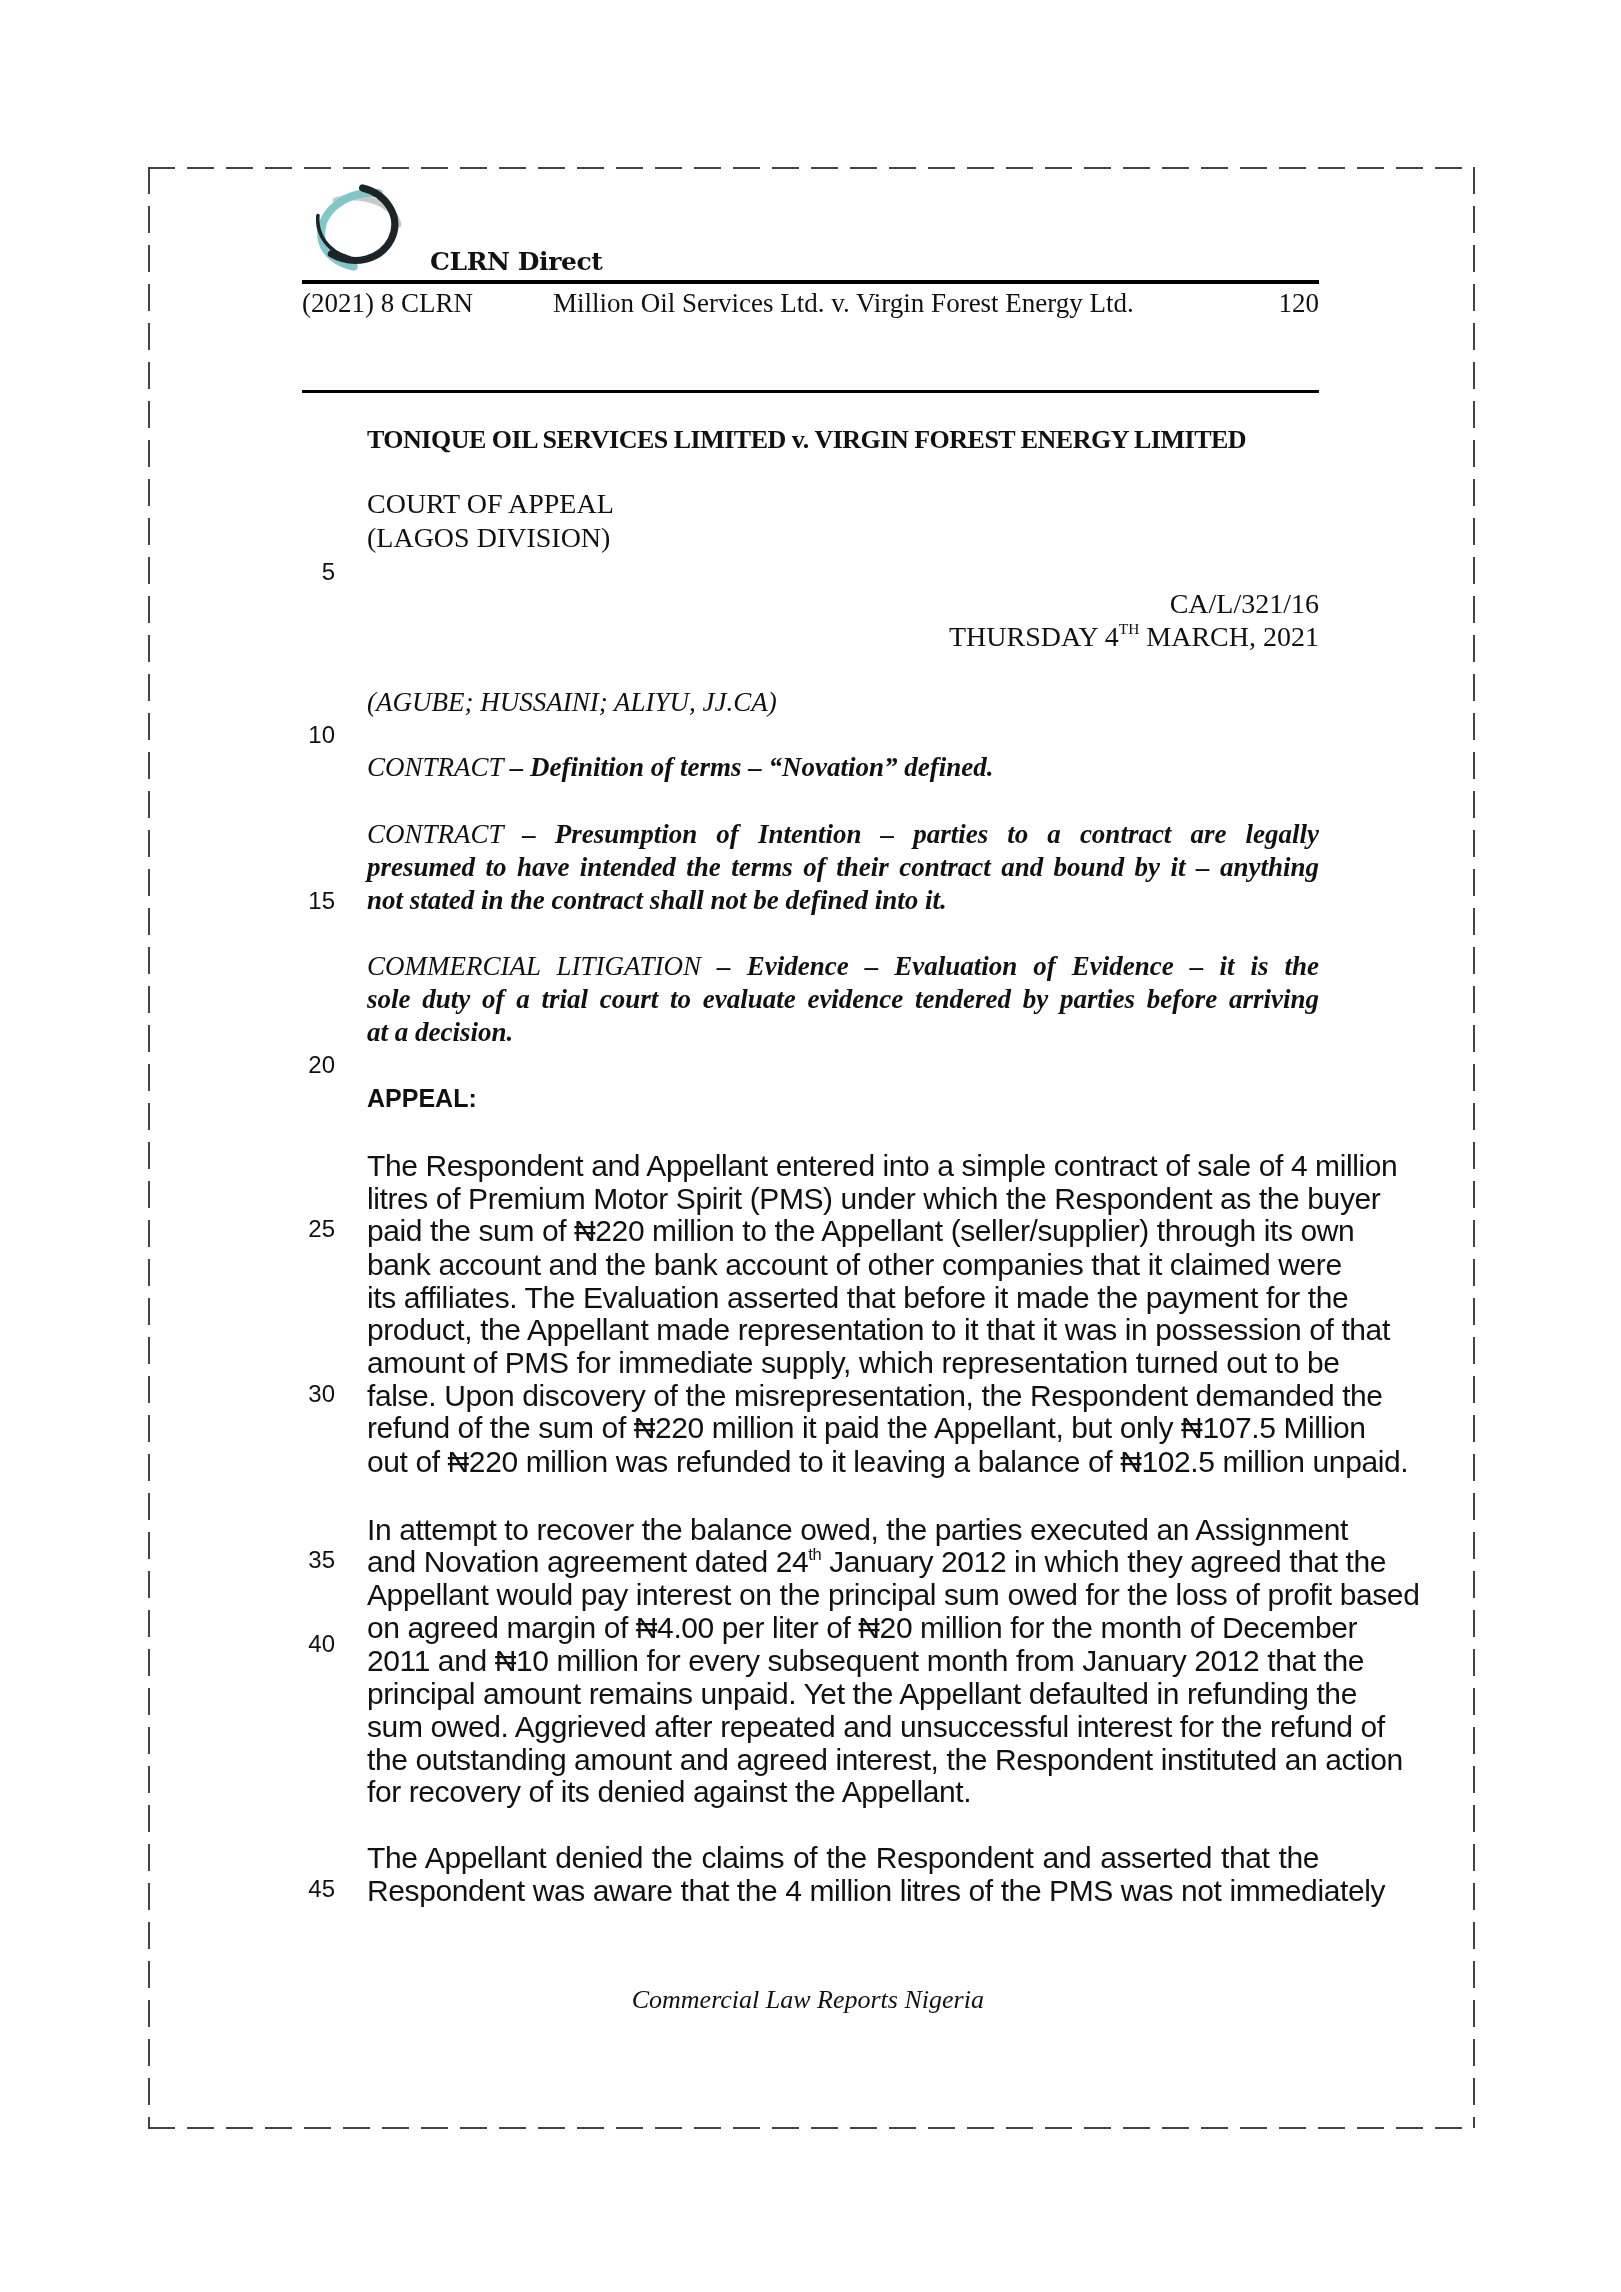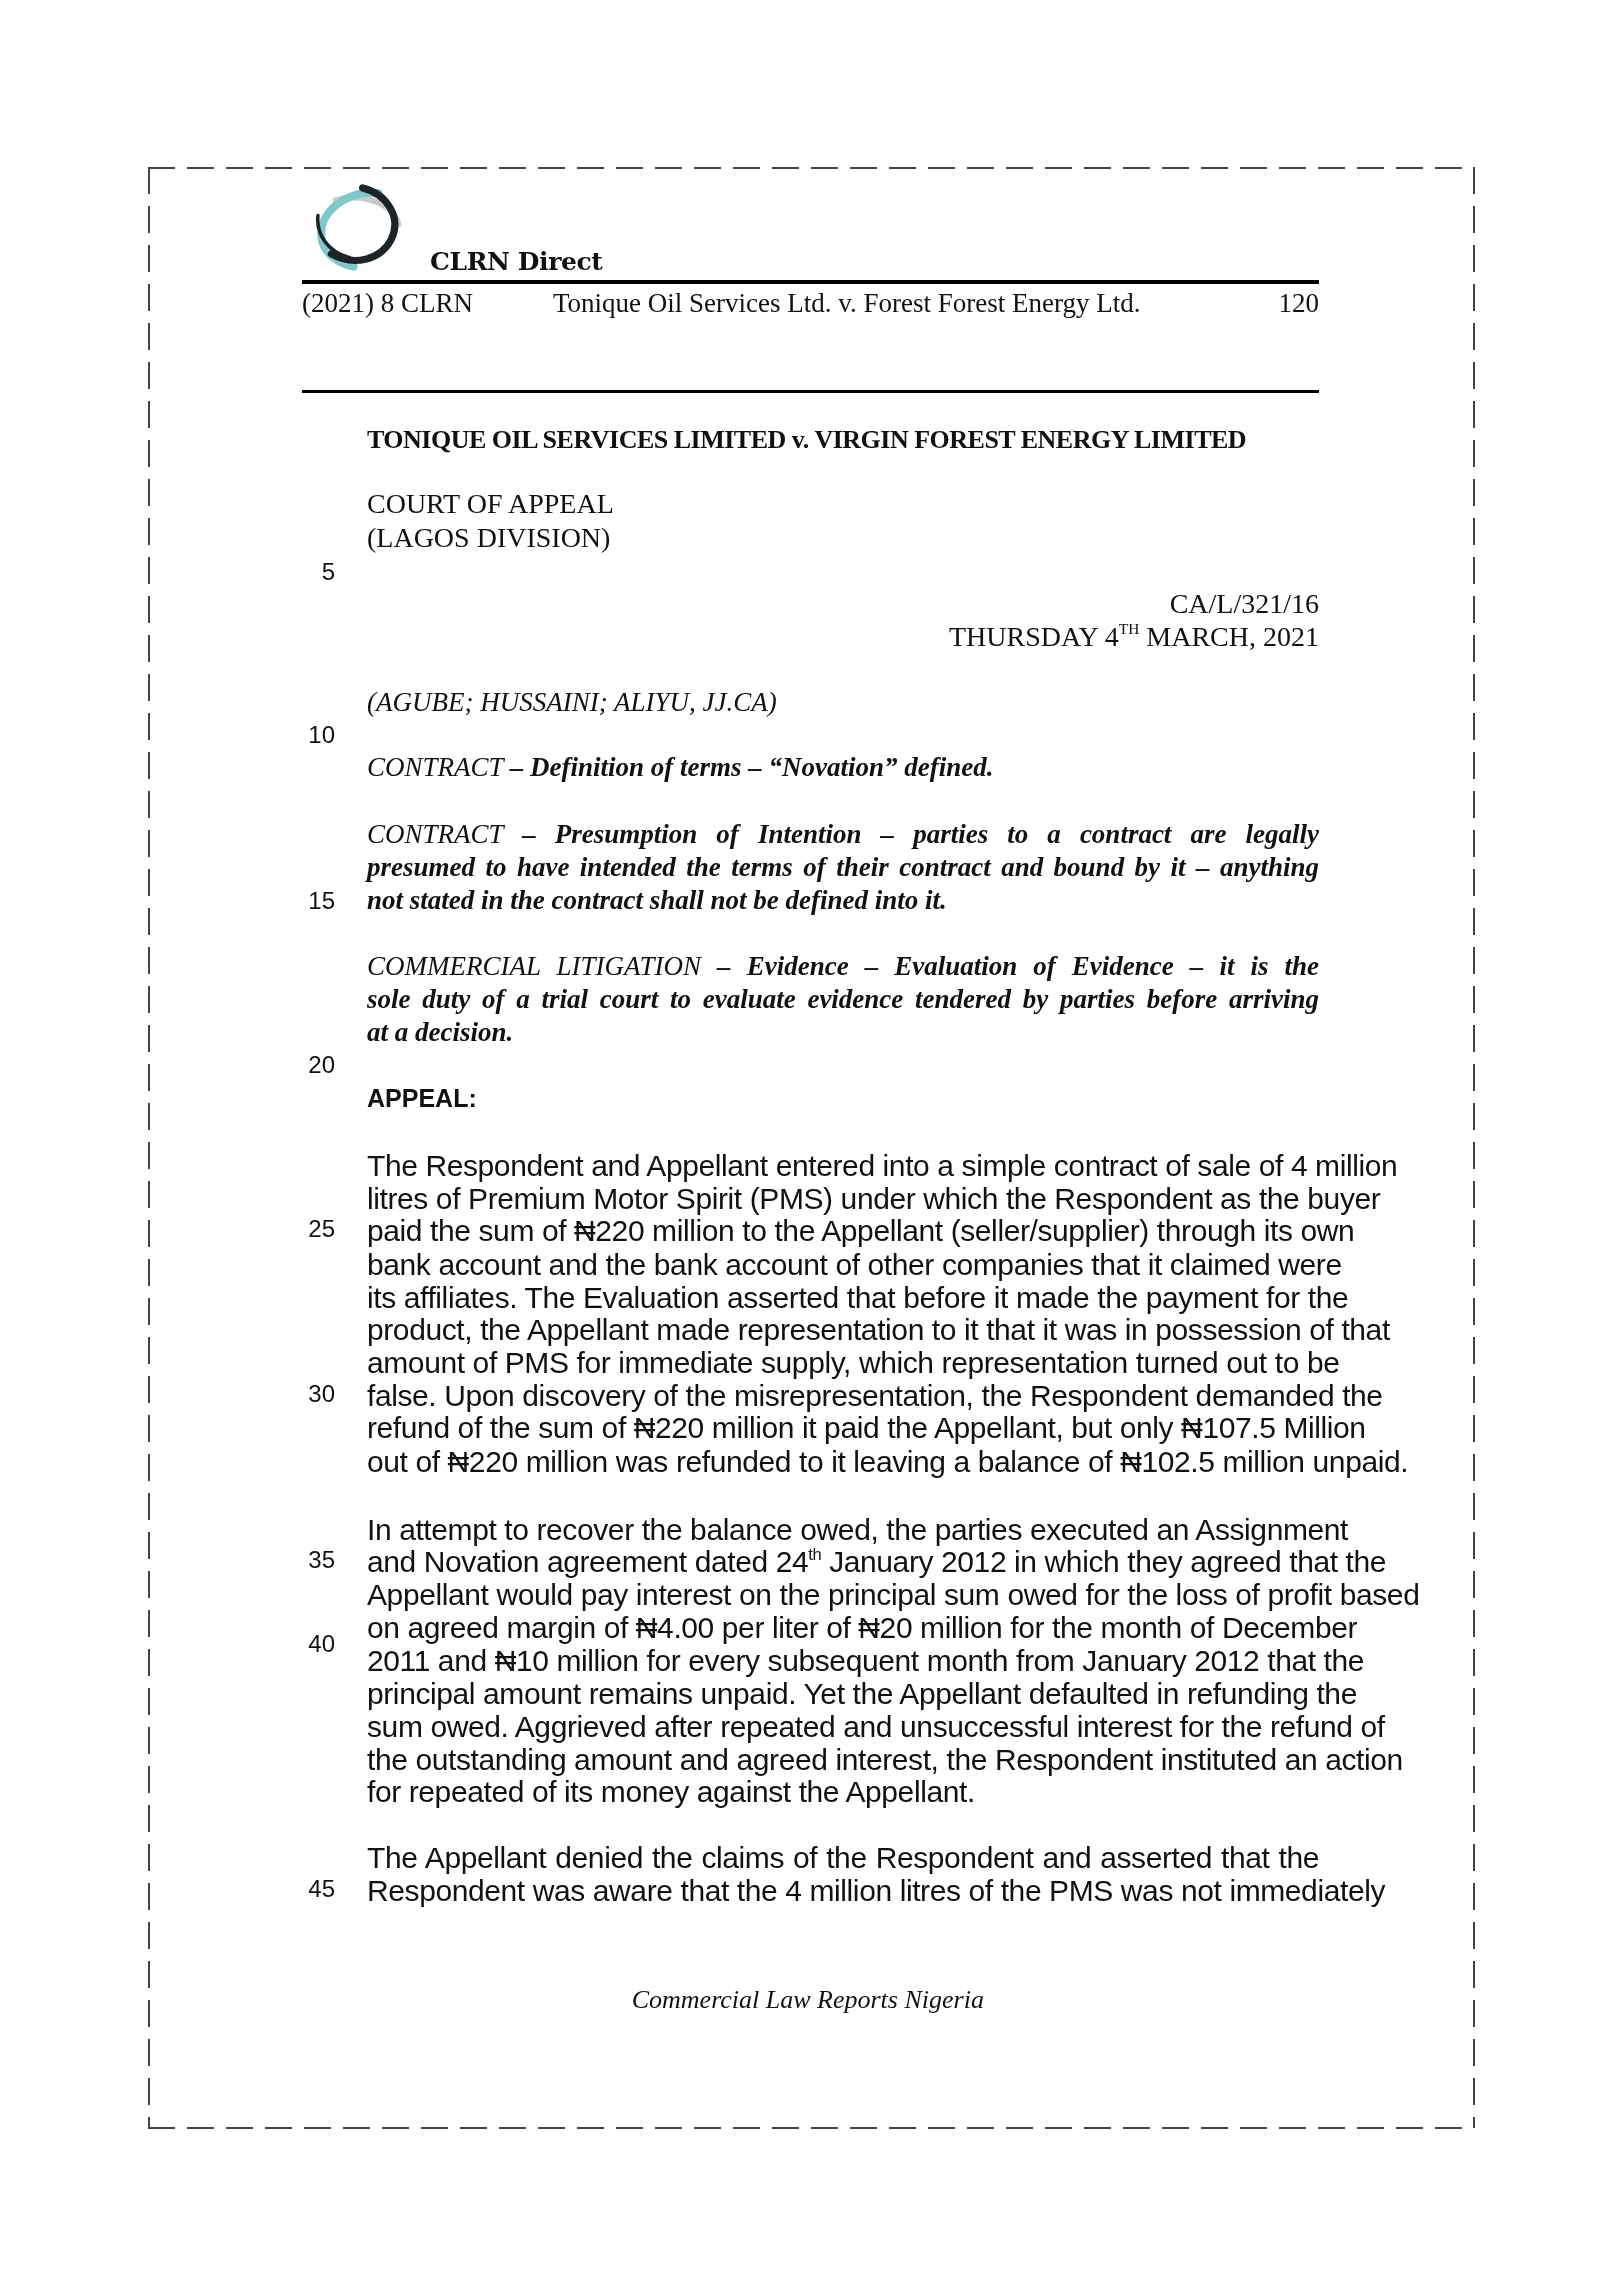--- a/index.html
+++ b/index.html
@@ -48,21 +48,21 @@
     <path d="M60 4 C 85 10, 105 35, 92 62 C 80 85, 50 92, 25 78" stroke="#1d2428" stroke-width="8" fill="none" stroke-linecap="round"></path>
     <path d="M10 35 C 8 55, 20 75, 45 82" stroke="#1d2428" stroke-width="4" fill="none" stroke-linecap="round"></path>
   </svg>
 </div>
 <div class="brand">CLRN Direct</div>
 
 <div class="rule" style="top:280px;height:3.6px;"></div>
 
 <div class="running-head">
   <span class="rh-cite">(2021) 8 CLRN</span>
-  <span class="rh-title">Tonique Oil Services Ltd. v. Forest Forest Energy Ltd.</span>
+  <span class="rh-title">Million Oil Services Ltd. v. Virgin Forest Energy Ltd.</span>
   <span class="rh-page">120</span>
 </div>
 
 <div class="rule" style="top:390px;height:2.7px;"></div>
 
 <div class="txt case-title" style="top:425px;">TONIQUE OIL SERVICES LIMITED v. VIRGIN FOREST ENERGY LIMITED</div>
 <div class="txt serif" style="top:488px;">COURT OF APPEAL</div>
 <div class="txt serif" style="top:522px;">(LAGOS DIVISION)</div>
 <div class="ln" style="top:558px;">5</div>
 <div class="txt serif right" style="top:588px;">CA/L/321/16</div>
@@ -111,21 +111,21 @@
 <div class="txt sans justify" style="top:1545px;">
   <span>and Novation agreement dated 24</span><sup>th</sup><span> January 2012 in which they agreed that the</span>
 </div>
 <div class="txt sans justify" style="top:1578px;">Appellant would pay interest on the principal sum owed for the loss of profit based</div>
 <div class="txt sans justify" style="top:1611px;">on agreed margin of ₦4.00 per liter of ₦20 million for the month of December</div>
 <div class="txt sans justify" style="top:1644px;">2011 and ₦10 million for every subsequent month from January 2012 that the</div>
 <div class="txt sans justify" style="top:1677px;">principal amount remains unpaid. Yet the Appellant defaulted in refunding the</div>
 <div class="ln" style="top:1630px;">40</div>
 <div class="txt sans justify" style="top:1710px;">sum owed. Aggrieved after repeated and unsuccessful interest for the refund of</div>
 <div class="txt sans justify" style="top:1743px;">the outstanding amount and agreed interest, the Respondent instituted an action</div>
-<div class="txt sans" style="top:1775px;">for repeated of its money against the Appellant.</div>
+<div class="txt sans" style="top:1775px;">for recovery of its denied against the Appellant.</div>
 
 <div class="txt sans justify" style="top:1841px;">The Appellant denied the claims of the Respondent and asserted that the</div>
 <div class="ln" style="top:1875px;">45</div>
 <div class="txt sans justify" style="top:1874px;">Respondent was aware that the 4 million litres of the PMS was not immediately</div>
 
 <div class="footer">
   <span>Commercial Law Reports Nigeria</span>
 </div>
 
 

